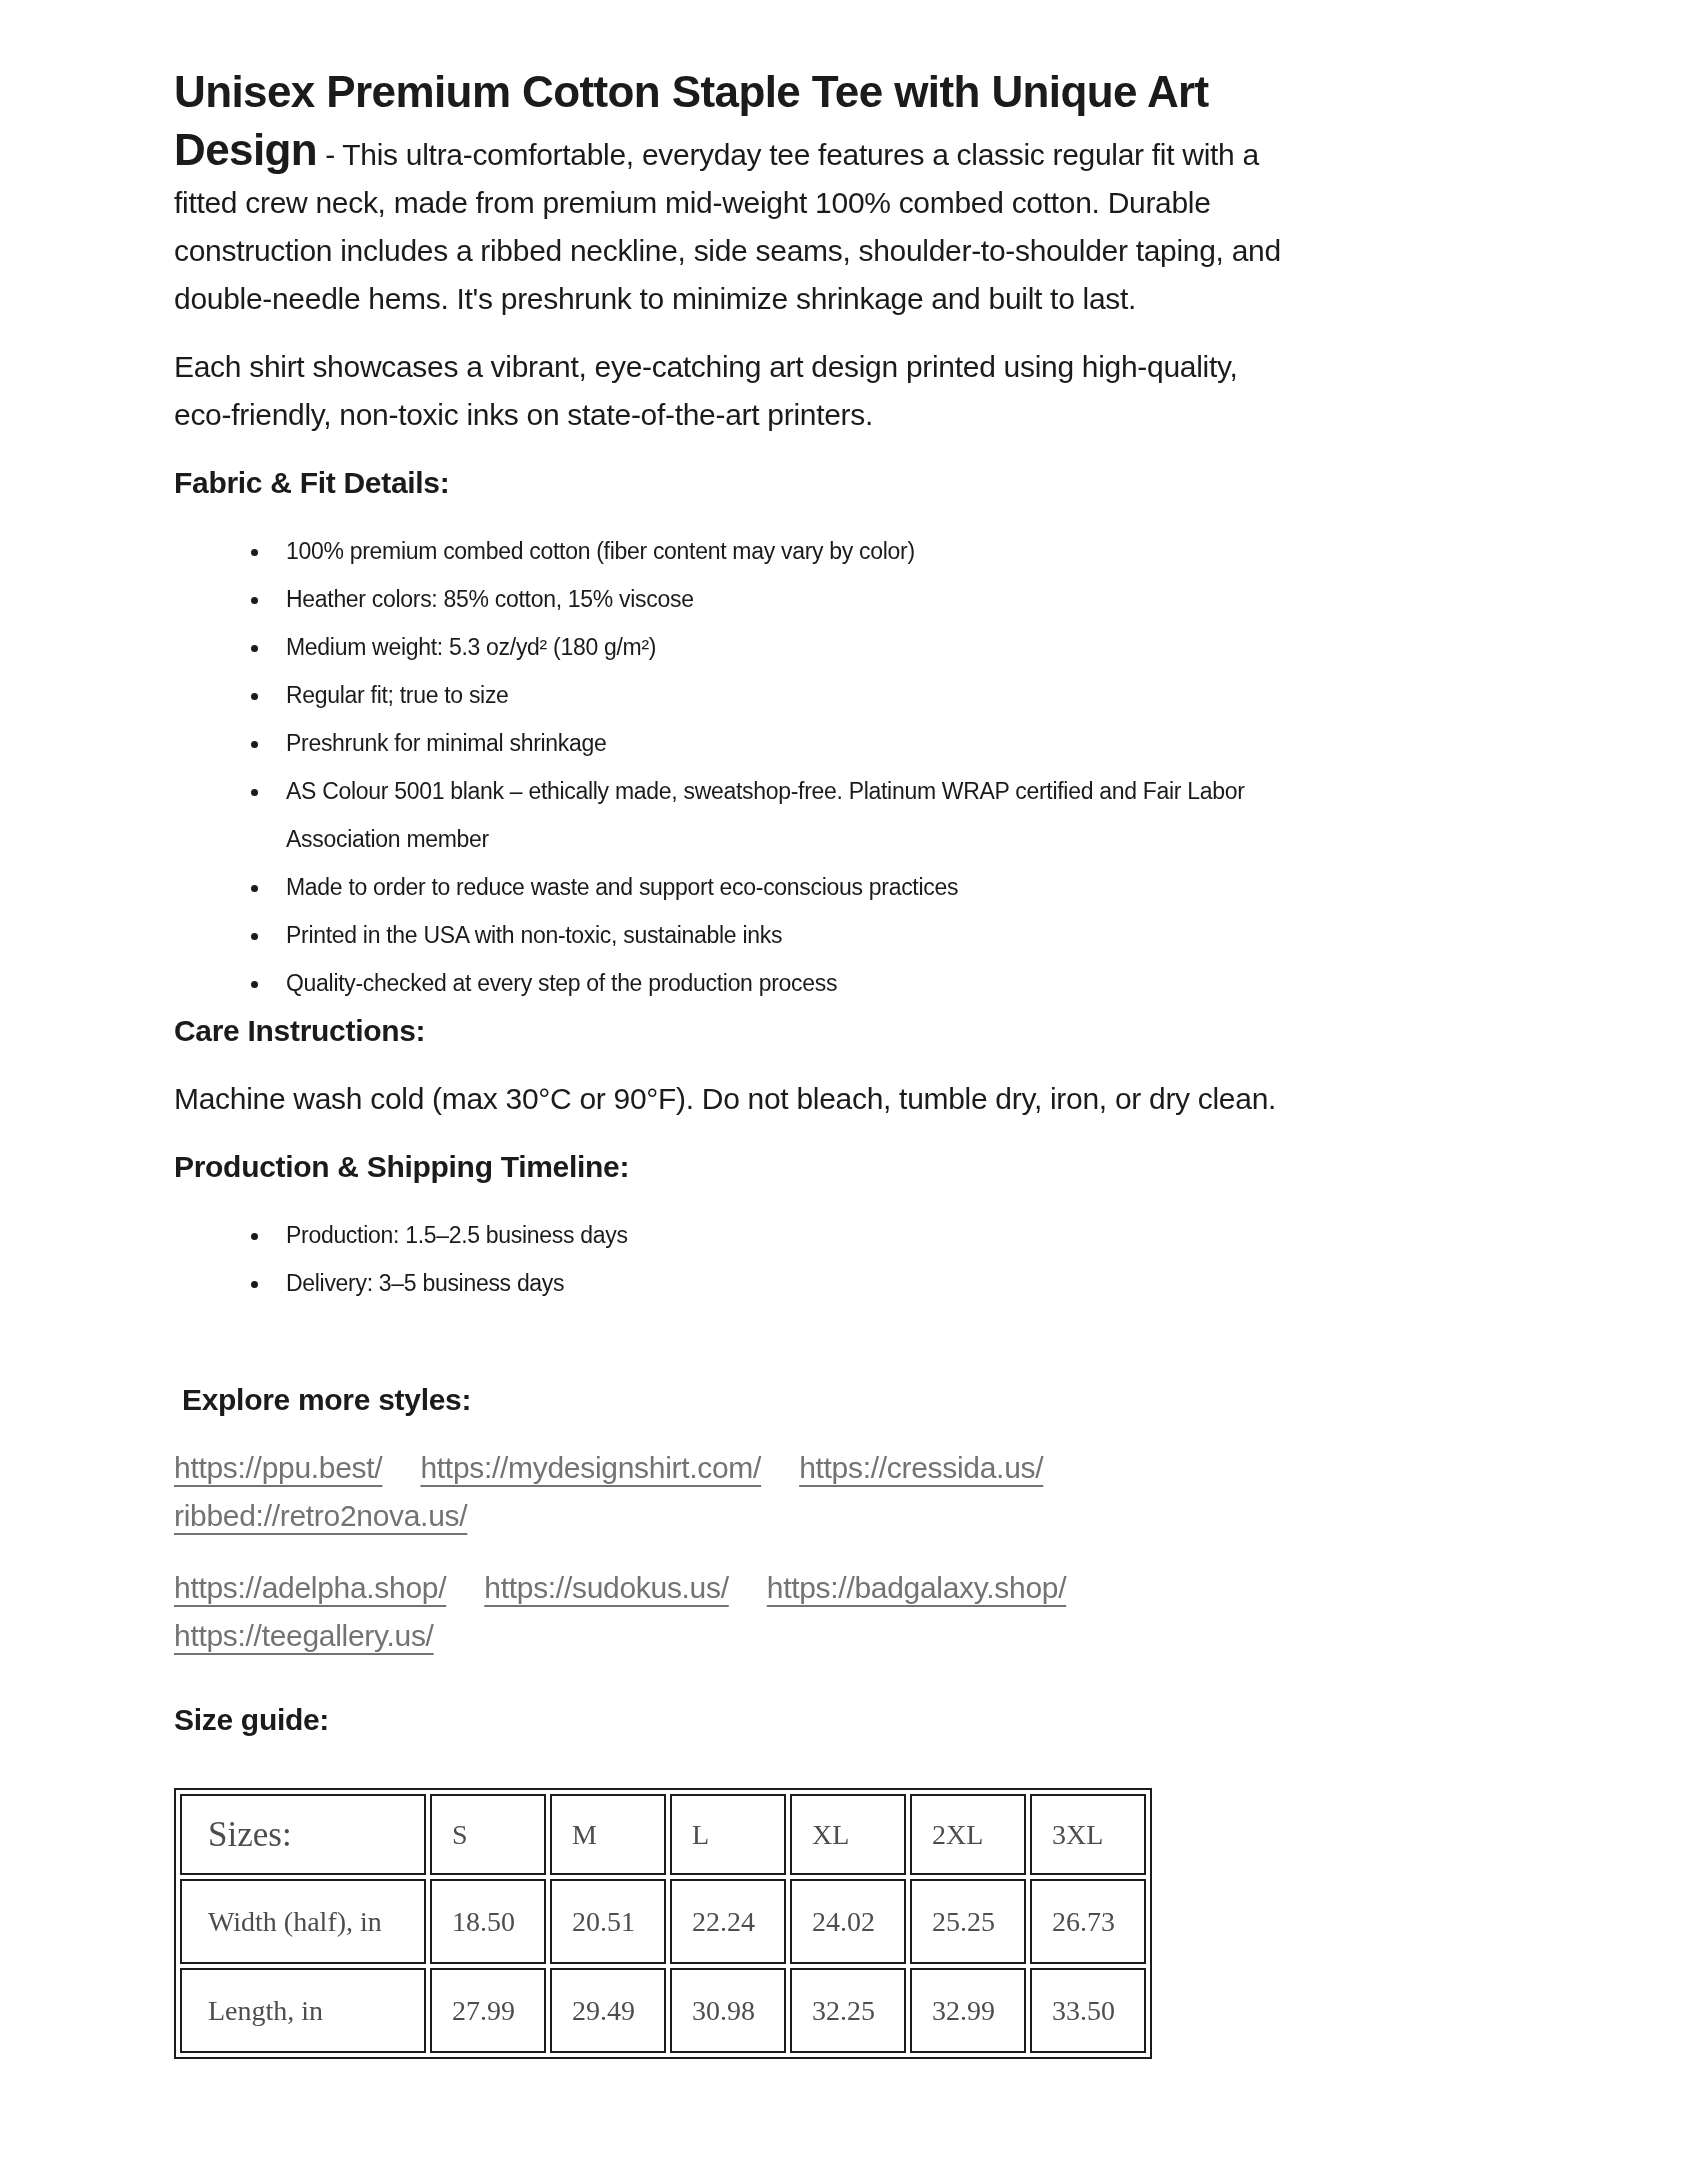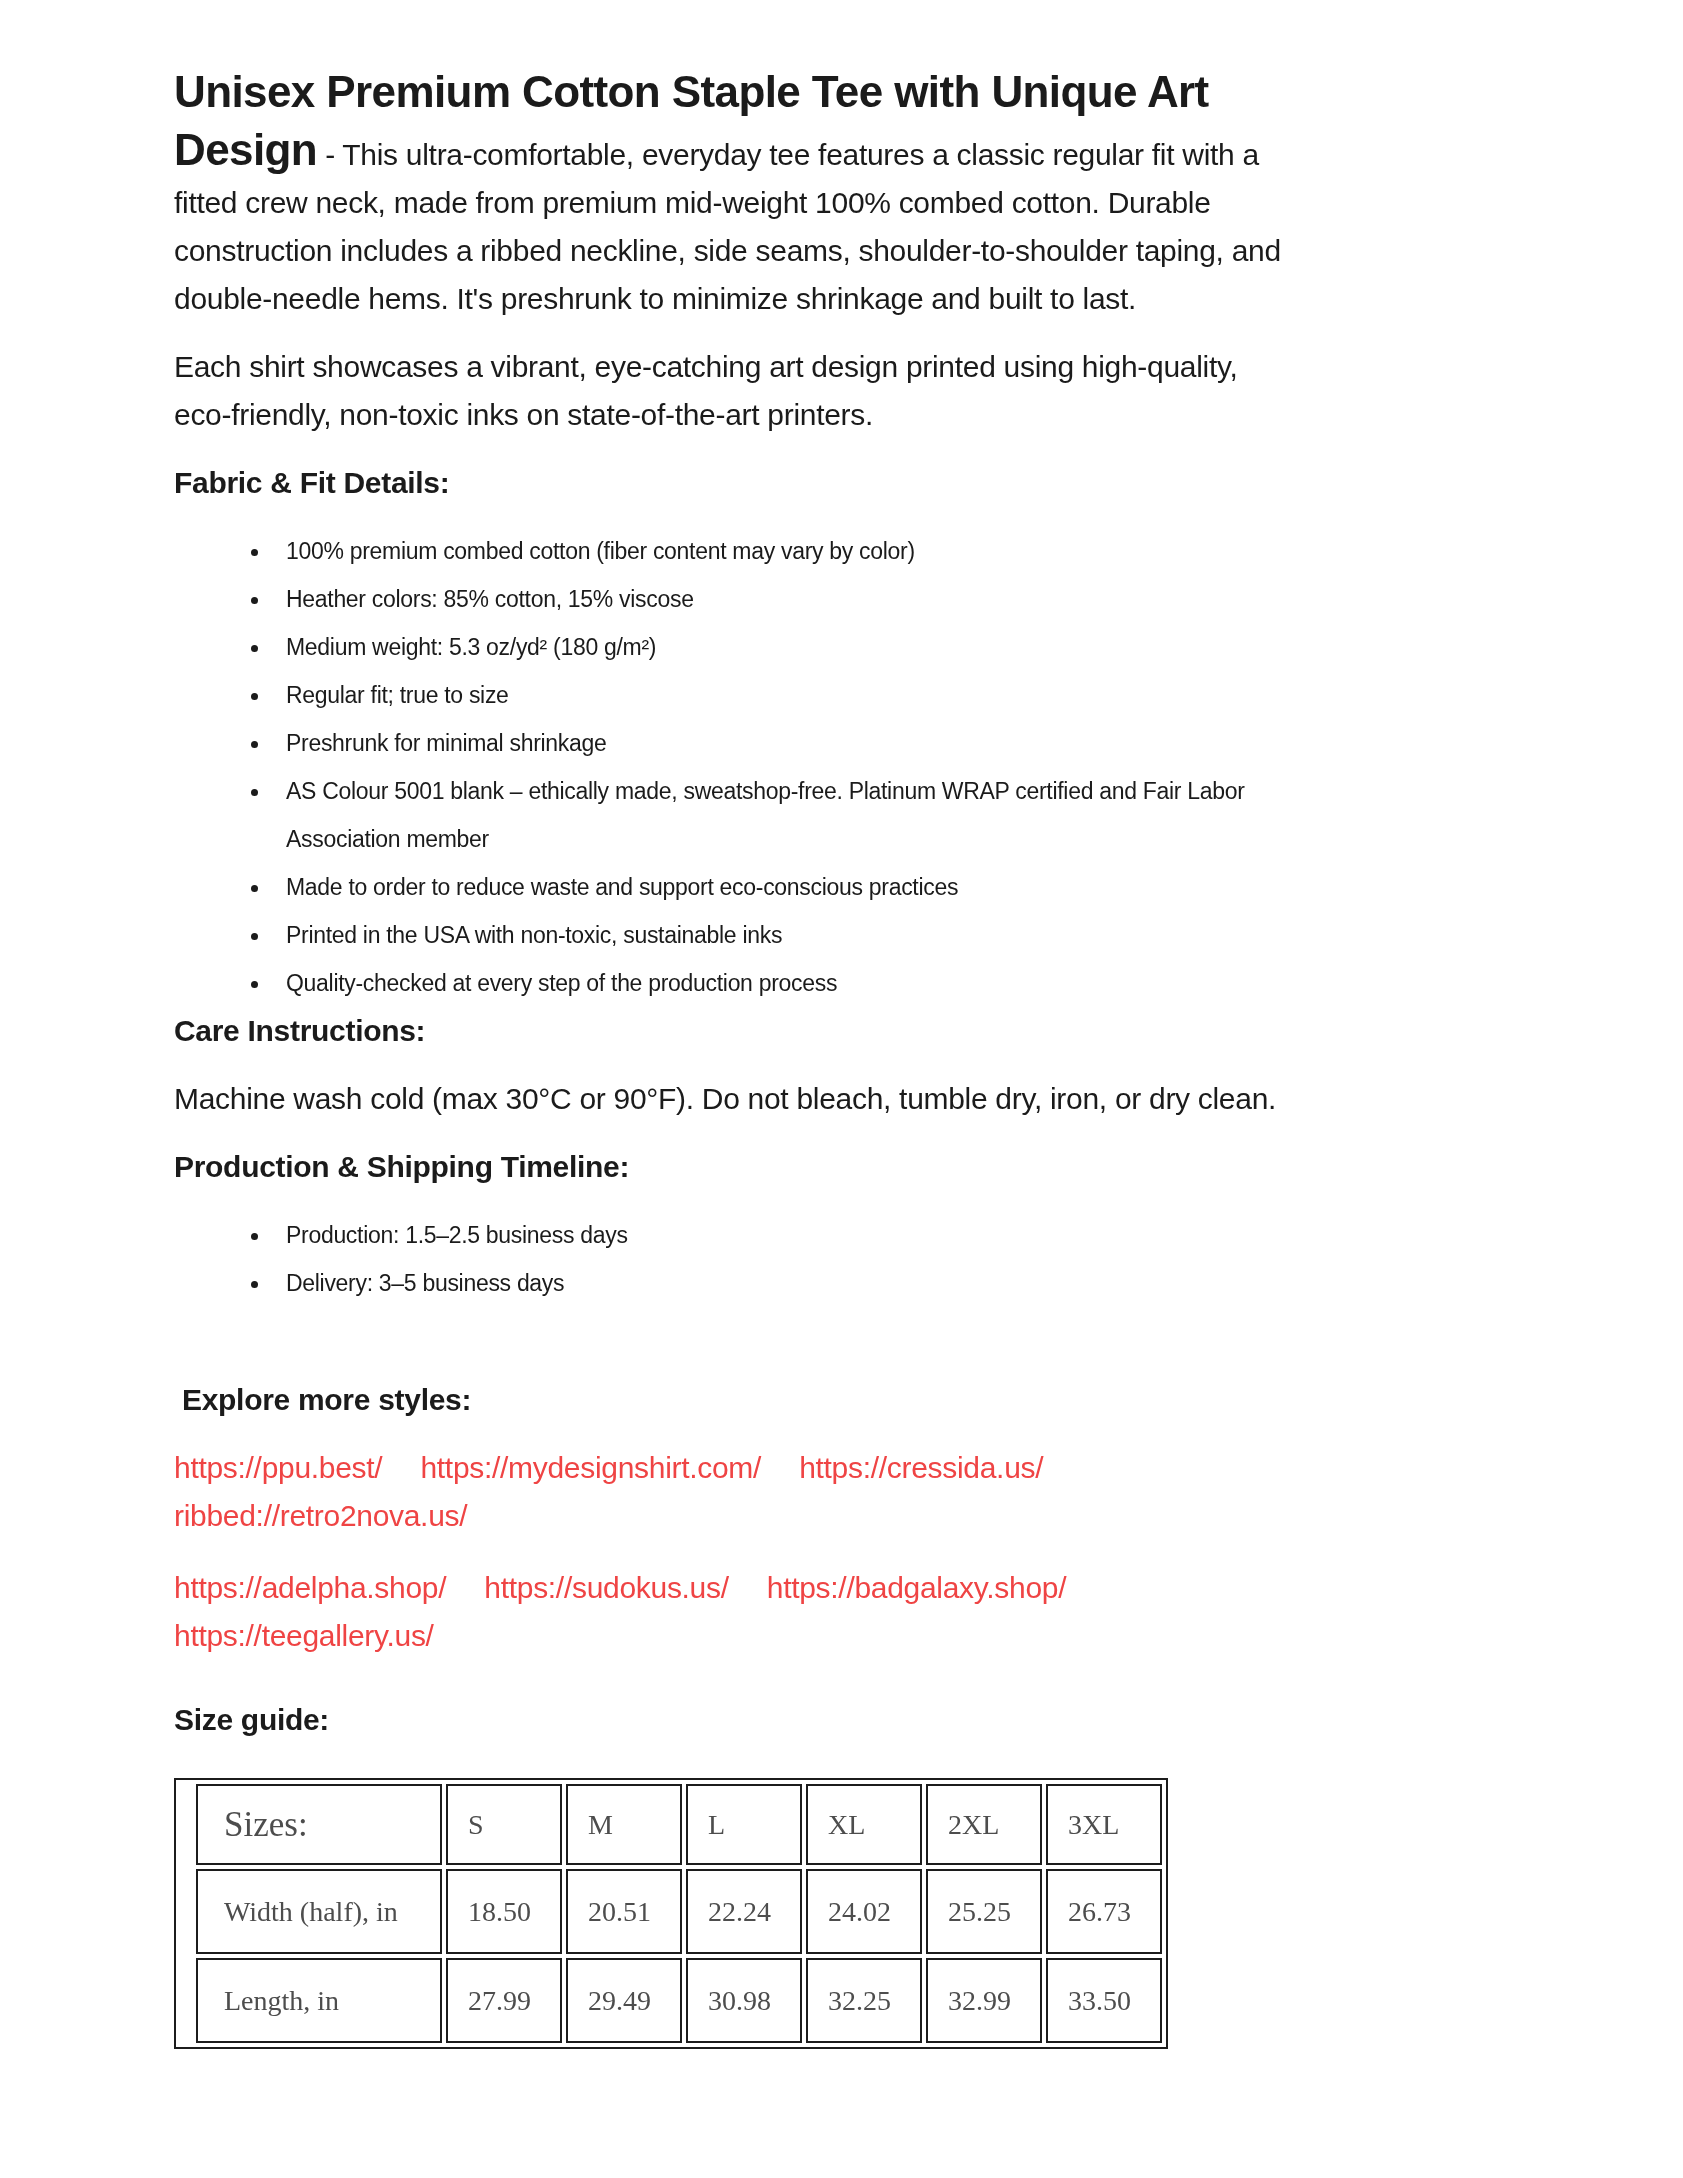--- a/index.html
+++ b/index.html
@@ -39,38 +39,38 @@
   li {
     font-size: 23px;
     line-height: 48px;
     letter-spacing: -0.3px;
     padding-left: 14px;
   }
   li::marker { font-size: 24px; }
   .explore-hd { margin-top: 69px; margin-left: 8px; }
   .links { margin-bottom: 24px; }
   .links a {
-    color: #ef4444;
+    color: #737373;
+    text-decoration: underline;
     text-underline-offset: 7px;
     text-decoration-thickness: 2px;
     margin-right: 30px;
     cursor: pointer;
   }
   .links2 { margin-bottom: 36px; }
   .sizeguide-hd { margin-bottom: 10px; }
   table.size-table {
-    margin-top: 34px;
+    margin-top: 44px;
     border-collapse: separate;
     border-spacing: 4px;
     border: 2px solid #1c1c1c;
     width: 968px;
     table-layout: fixed;
     font-family: "Liberation Serif", serif;
     color: #4d4d4d;
-    padding-left: 16px;
   }
   table.size-table td {
     border: 2px solid #1c1c1c;
     font-size: 28px;
     padding: 0 0 0 20px;
     height: 81px;
     vertical-align: middle;
     background: #ffffff;
   }
   table.size-table tr.head td { height: 77px; }

